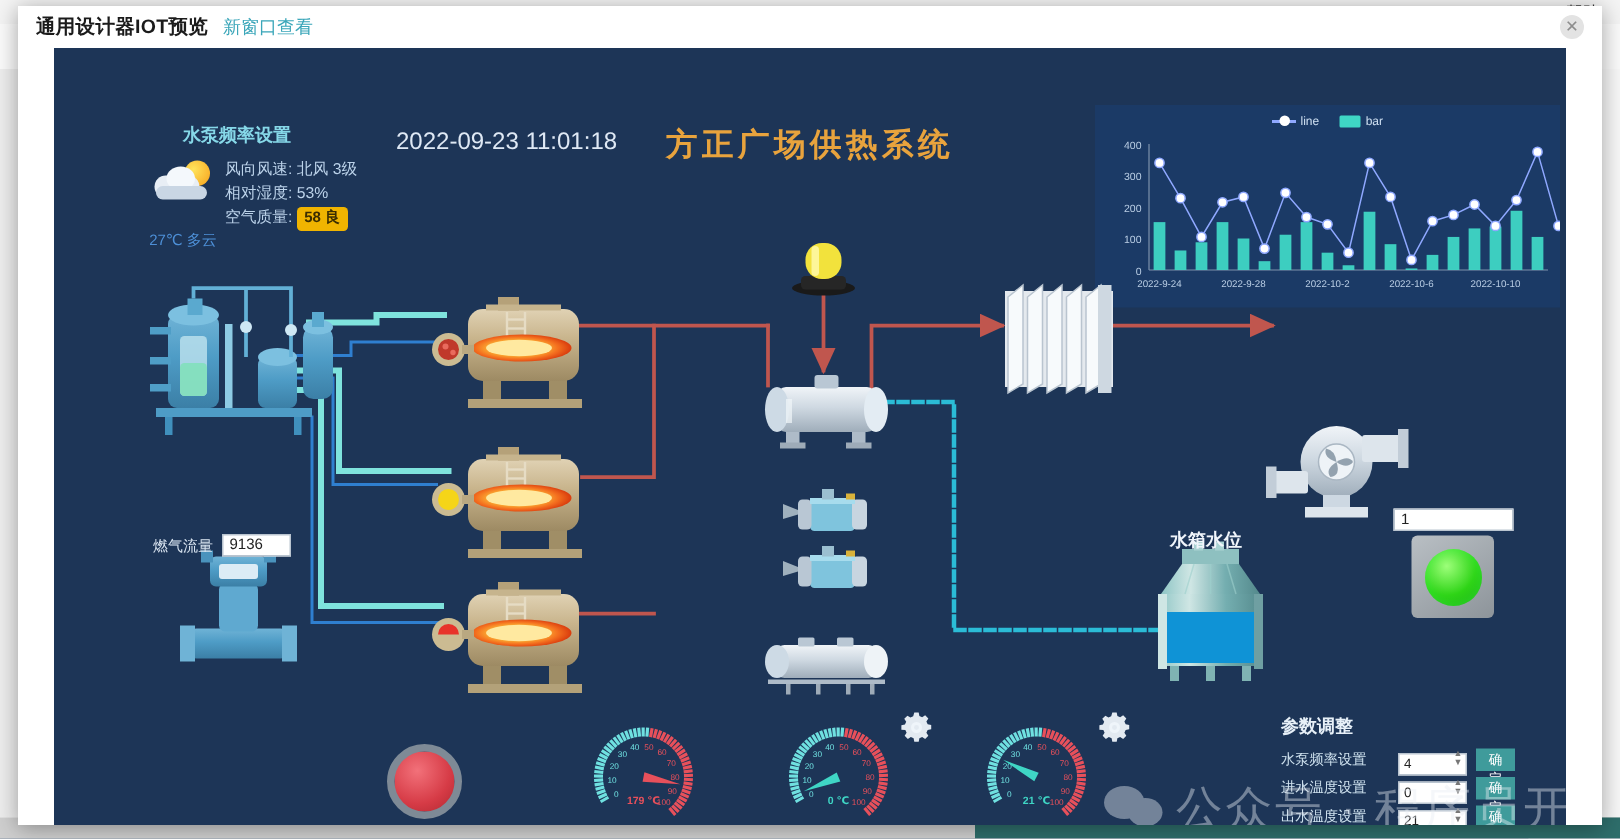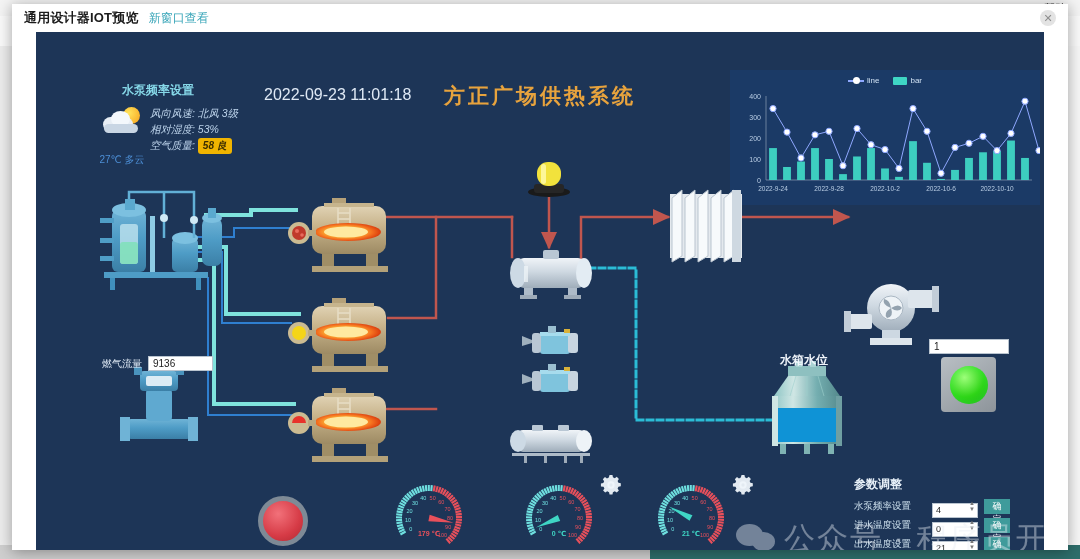--- a/index.html
+++ b/index.html
@@ -38,21 +38,21 @@
   #weather-city{font-size:12px;color:#86d8e8;font-weight:bold;margin-left:28px;}
   #weather-body{display:flex;margin-top:6px;}
   #weather-icon-wrap{width:56px;text-align:center;}
   .wicon{position:relative;width:40px;height:28px;margin:2px auto 0;}
   .wicon .sun{position:absolute;right:2px;top:0;width:17px;height:17px;border-radius:50%;
               background:radial-gradient(circle at 35% 35%,#ffe45c,#f6a01a);}
   .wicon .cl1{position:absolute;left:1px;top:10px;width:30px;height:15px;border-radius:9px;background:#e8eef5;}
   .wicon .cl2{position:absolute;left:9px;top:4px;width:19px;height:16px;border-radius:50%;background:#f4f8fc;}
   .wicon .cl3{position:absolute;left:2px;top:17px;width:34px;height:9px;border-radius:6px;background:#c9d6e4;}
   #weather-temp{font-size:10px;color:#4d8fd6;margin-top:18px;white-space:nowrap;}
-  #weather-lines{font-size:10.5px;line-height:16px;color:#bcd3ea;font-style:italic;}
+  #weather-lines{font-size:10.5px;line-height:16px;color:#bcd3ea;}
   #aqi-badge{display:inline-block;background:#f0b400;color:#3a2d00;border-radius:3px;padding:0 5px;font-size:10px;font-weight:bold;}
   #datetime{position:absolute;left:228px;top:54px;font-size:16px;color:#dfe9f5;}
   #scada-title{position:absolute;left:0;right:0;top:50px;text-align:center;font-size:21px;font-weight:bold;color:#e8a33d;letter-spacing:3px;}
 
   
   #chart-panel{position:absolute;left:694px;top:38px;width:310px;height:135px;background:#1b3a66;text-align:center;}
   #chart-legend{position:absolute;top:6px;left:0;right:0;display:flex;justify-content:center;gap:14px;font-size:8px;color:#cfe0f2;align-items:center;}
   .lg{display:flex;align-items:center;gap:3px;}
   .lg .ldot{width:16px;height:2px;background:#8fa8ff;position:relative;}
   .lg .ldot:after{content:"";position:absolute;left:5px;top:-3px;width:7px;height:7px;border-radius:50%;background:#fff;}
@@ -490,21 +490,21 @@
             <path d="M45 24 q8 -5 11 0 q-4 5 -11 0z"></path>
             <path d="M45 24 q3 9 -4 10 q-4 -5 4 -10z"></path>
         </g>
         <rect x="36" y="46" width="18" height="10" fill="#cdd8e2"></rect>
         <rect x="24" y="54" width="42" height="7" fill="#dde5ec"></rect>
       </g>
     </svg>
 
     <div id="gas-row">
       <span id="gas-label">燃气流量</span>
-      <input class="txtinput" style="width: 65px;" value="9136">
+      <input class="txtinput" style="width: 46px;" value="9136">
     </div>
 
     <div id="tanklevel-label">水箱水位</div>
 
     <input class="txtinput" id="indicator-input" value="1" style="">
     <div id="indicator-lamp">
         <div class="bulb"></div>
       </div>
 
     <div id="power">

